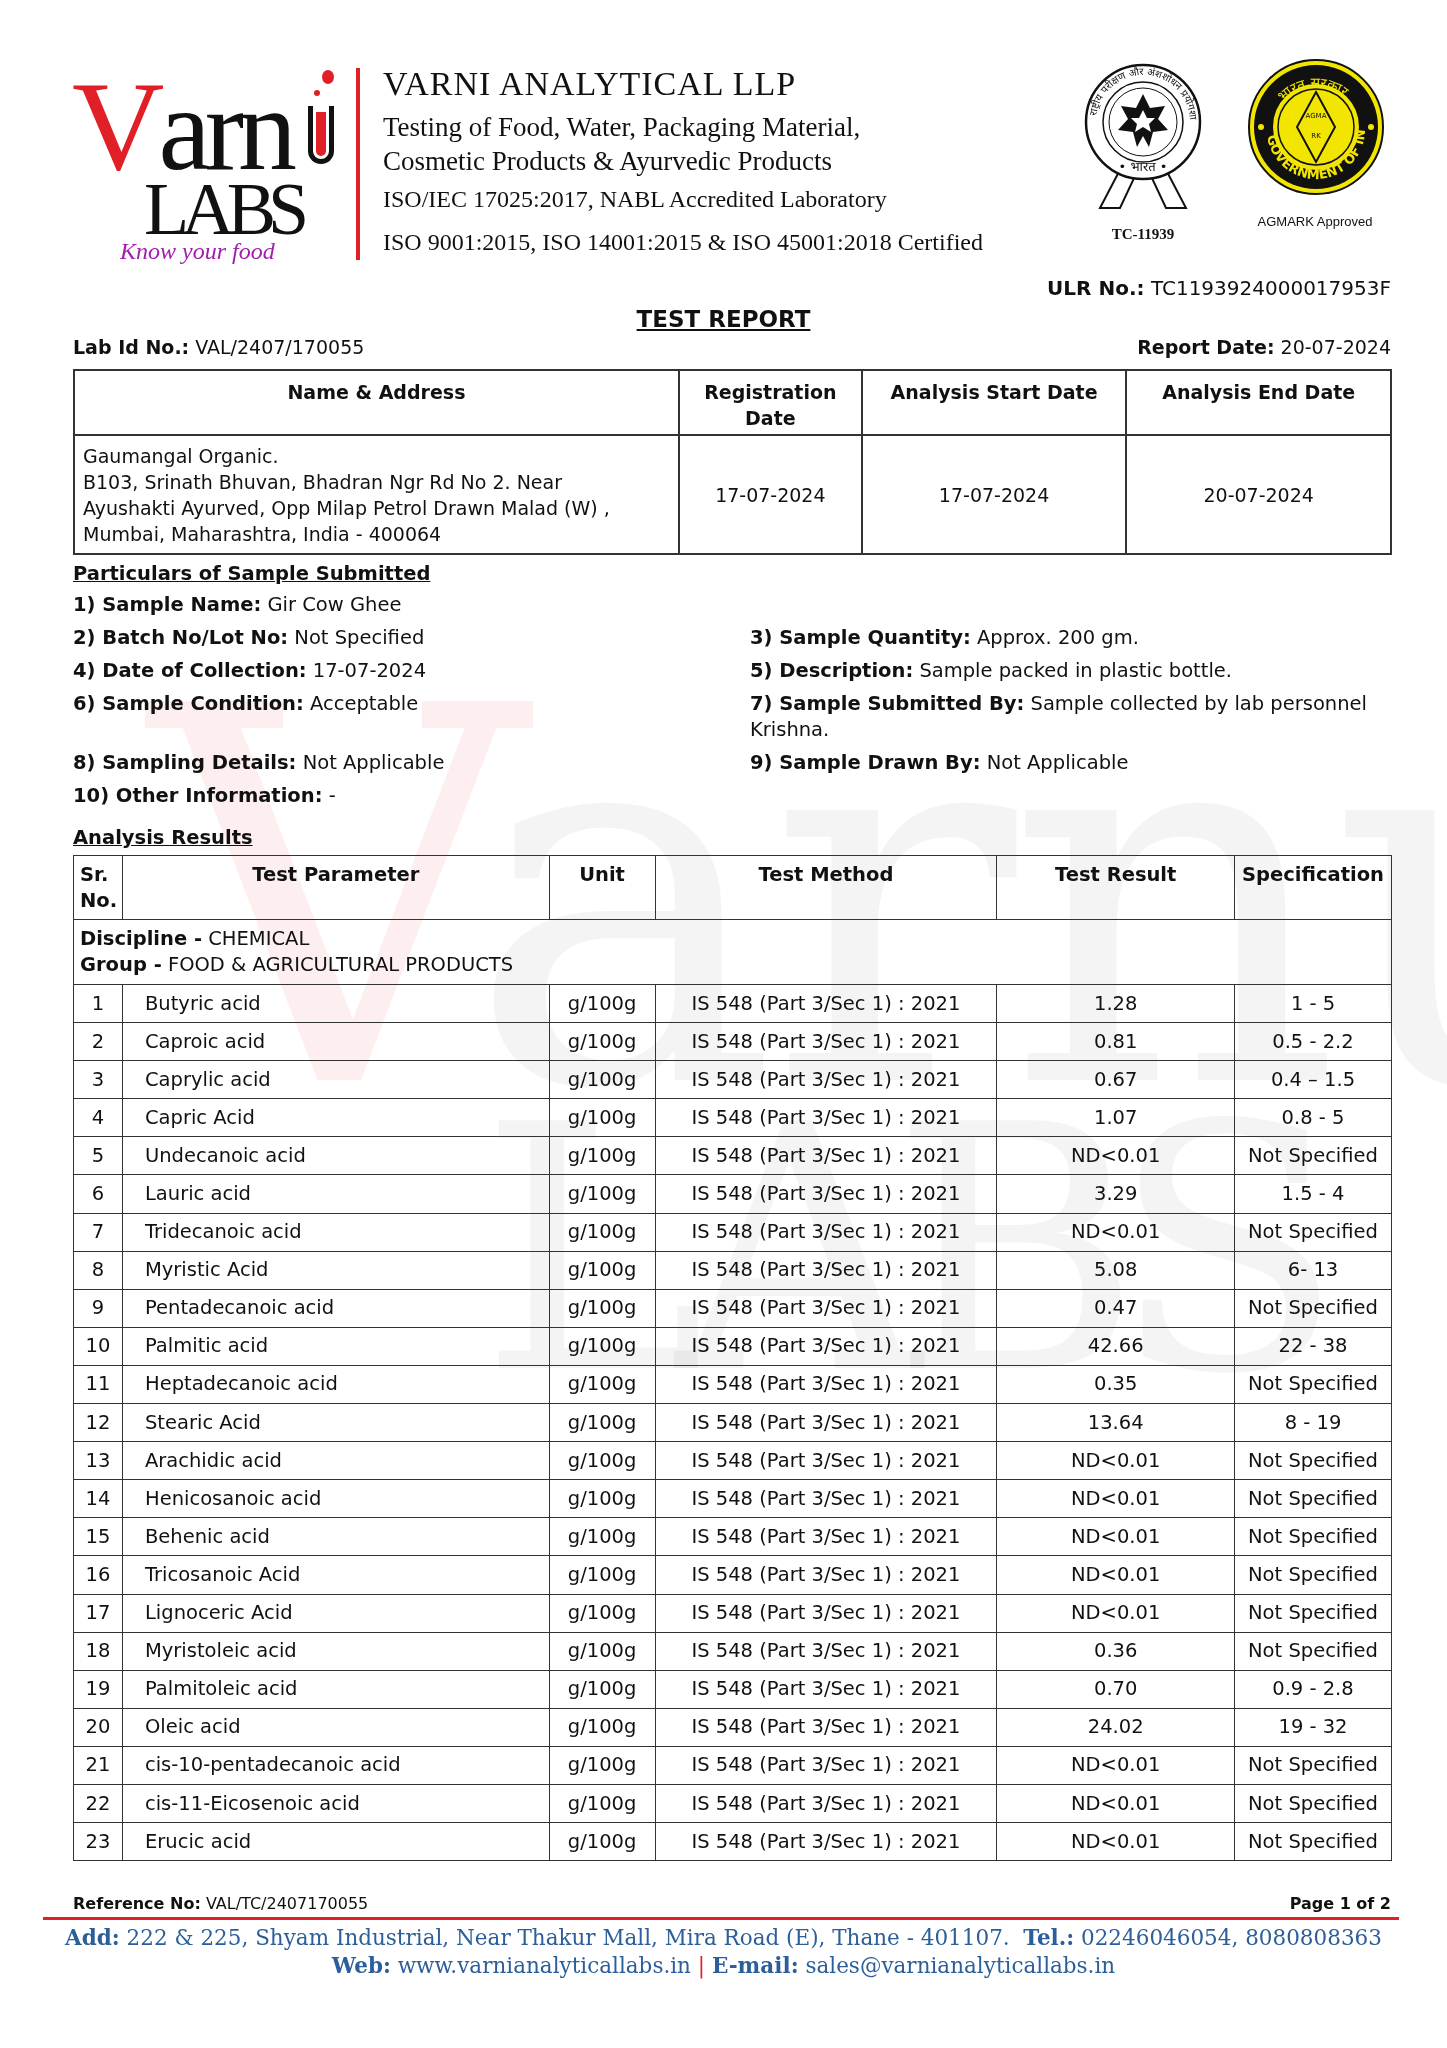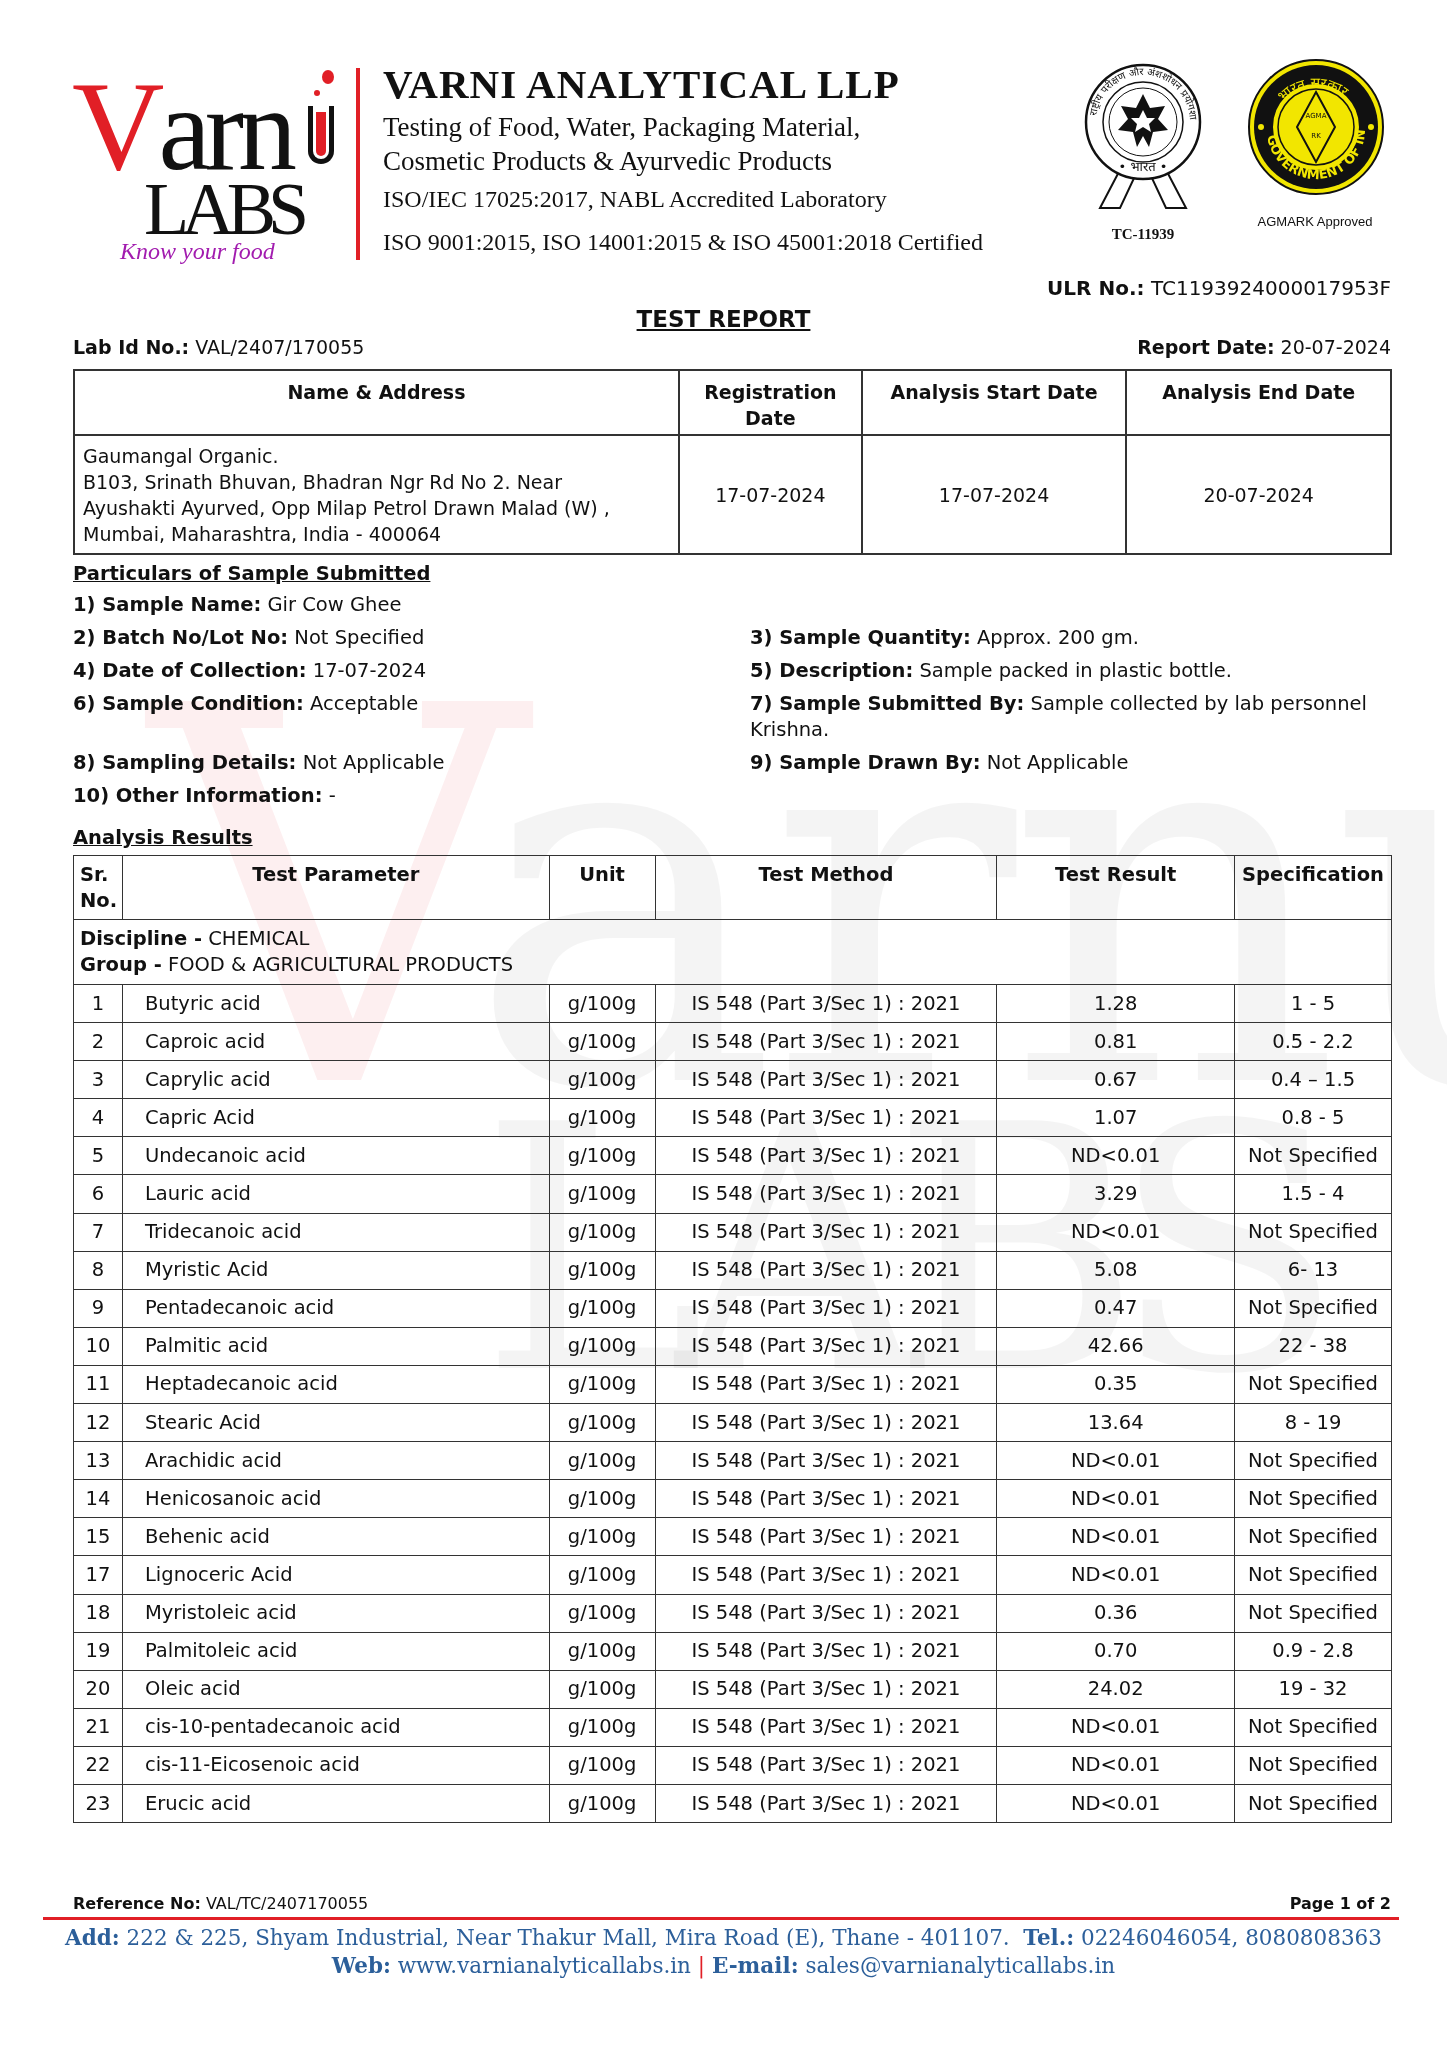--- a/index.html
+++ b/index.html
@@ -20,21 +20,21 @@
   .logo-varnu .v { color: #e11f26; font-size: 128px; }
   .logo-tube { position: absolute; left: 236px; top: 44px; width: 26px; height: 58px; border: 5px solid #111; border-top: none; border-radius: 0 0 14px 14px; }
   .logo-tube::after { content: ""; position: absolute; left: 3px; right: 3px; bottom: 3px; top: 6px; background: #e11f26; border-radius: 0 0 9px 9px; }
   .logo-drop1 { position: absolute; left: 250px; top: 8px; width: 12px; height: 14px; background: #e11f26; border-radius: 50%; }
   .logo-drop2 { position: absolute; left: 242px; top: 28px; width: 6px; height: 6px; background: #e11f26; border-radius: 50%; }
   .logo-labs { position: absolute; left: 72px; top: 110px; font-family: "Liberation Serif", "DejaVu Serif", serif; font-size: 74px; line-height: 1; letter-spacing: -8px; color: #111; }
   .logo-tagline { position: absolute; left: 48px; top: 176px; font-family: "Liberation Serif", "DejaVu Serif", serif; font-style: italic; font-size: 24px; color: #a21caf; white-space: nowrap; }
   .divider-red { left: 356px; top: 68px; width: 4px; height: 192px; background: #e11f26; }
 
   .company { left: 383px; top: 58px; width: 700px; font-family: "Liberation Serif", "DejaVu Serif", serif; }
-  .company-name { font-size: 41px; font-weight: bold; letter-spacing: 1px; line-height: 52px; white-space: nowrap; }
+  .company-name { font-size: 34px; font-weight: normal; letter-spacing: 1px; line-height: 52px; white-space: nowrap; }
   .company-sub { font-size: 27px; line-height: 34px; white-space: nowrap; }
   .company-iso { font-size: 24px; line-height: 31px; margin-top: 6px; white-space: nowrap; }
 
   .seal-nabl { left: 1082px; top: 58px; width: 122px; height: 190px; }
   .seal-nabl svg { width: 122px; height: 160px; }
   .seal-nabl-code { position: absolute; left: 0; width: 122px; top: 168px; text-align: center; font-family: "Liberation Serif", "DejaVu Serif", serif; font-weight: bold; font-size: 15px; }
   .seal-agmark { left: 1240px; top: 58px; width: 150px; height: 190px; }
   .seal-agmark svg { position: absolute; left: 7px; top: 0; width: 138px; height: 138px; }
   .seal-agmark-label { position: absolute; left: 0; width: 150px; top: 156px; text-align: center; font-family: "Liberation Sans", sans-serif; font-size: 13px; }
 
@@ -344,20 +344,28 @@
       </tr>
       <tr>
         <td>15</td>
         <td class="param">Behenic acid</td>
         <td>g/100g</td>
         <td>IS 548 (Part 3/Sec 1) : 2021</td>
         <td>ND&lt;0.01</td>
         <td>Not Specified</td>
       </tr>
       <tr>
+        <td>16</td>
+        <td class="param">Tricosanoic Acid</td>
+        <td>g/100g</td>
+        <td>IS 548 (Part 3/Sec 1) : 2021</td>
+        <td>ND&lt;0.01</td>
+        <td>Not Specified</td>
+      </tr>
+      <tr>
         <td>17</td>
         <td class="param">Lignoceric Acid</td>
         <td>g/100g</td>
         <td>IS 548 (Part 3/Sec 1) : 2021</td>
         <td>ND&lt;0.01</td>
         <td>Not Specified</td>
       </tr>
       <tr>
         <td>18</td>
         <td class="param">Myristoleic acid</td>

